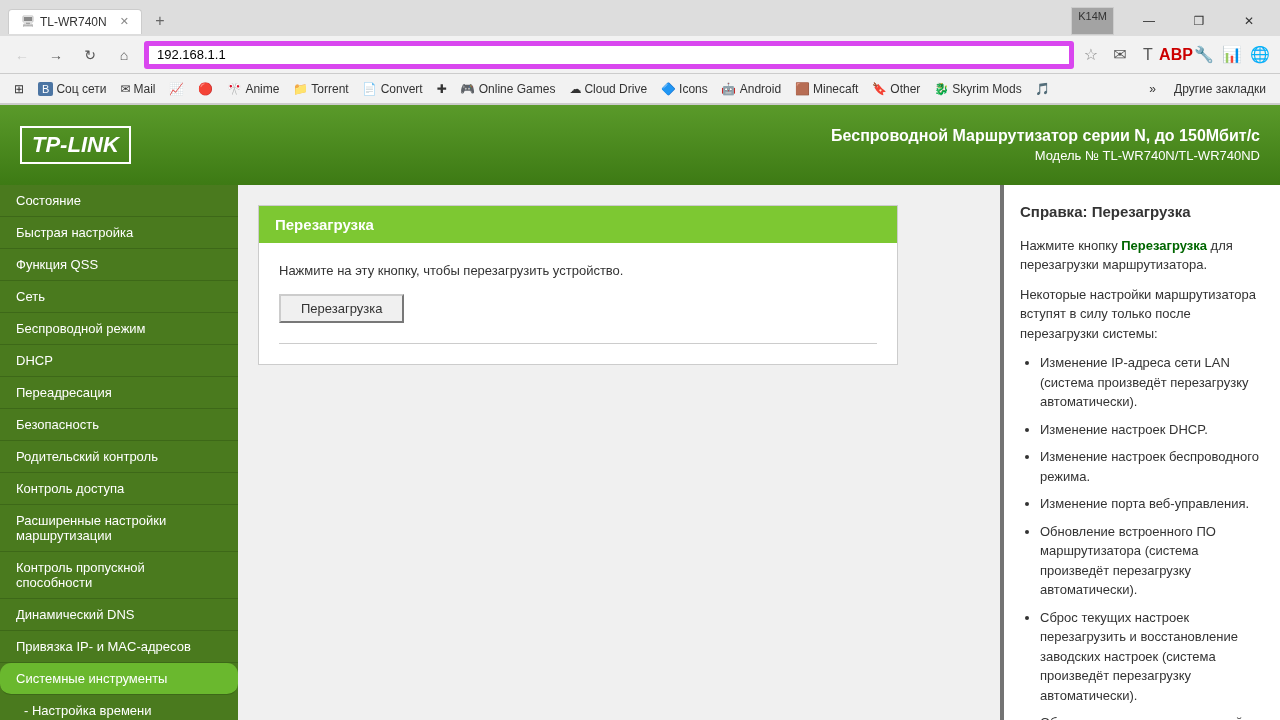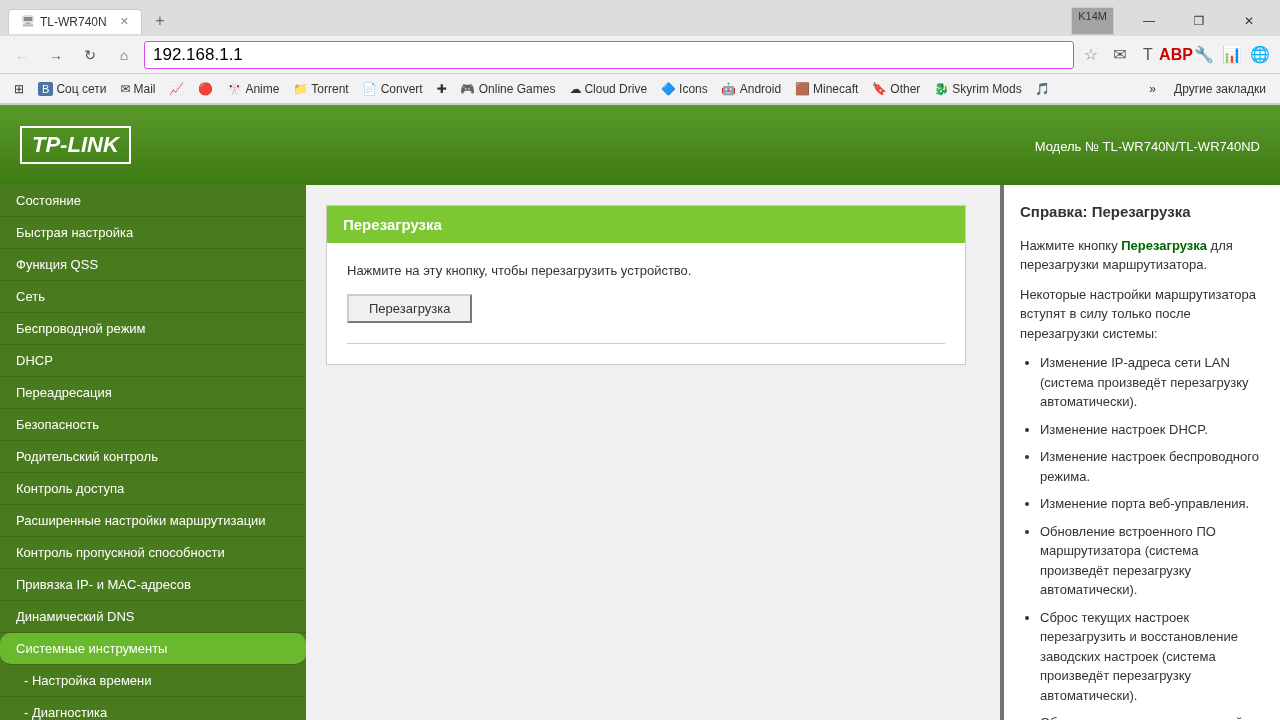--- a/index.html
+++ b/index.html
@@ -13,21 +13,21 @@
     .tab .tab-title { font-size: 12px; color: #333; }
     .tab .tab-close { margin-left: 8px; color: #888; font-size: 11px; cursor: pointer; }
     .new-tab-btn { width: 28px; height: 28px; display: flex; align-items: center; justify-content: center; color: #666; font-size: 16px; cursor: pointer; margin-left: 4px; }
     .window-controls { margin-left: auto; display: flex; gap: 4px; }
     .win-btn { width: 46px; height: 28px; display: flex; align-items: center; justify-content: center; font-size: 12px; cursor: pointer; color: #333; }
 
     
     .nav-bar { display: flex; align-items: center; padding: 4px 8px; background: #f2f2f2; border-bottom: 1px solid #ccc; height: 38px; gap: 6px; }
     .nav-btn { width: 28px; height: 28px; display: flex; align-items: center; justify-content: center; color: #555; font-size: 14px; cursor: pointer; border-radius: 50%; }
     .nav-btn.disabled { color: #ccc; cursor: default; }
-    .address-bar { flex: 1; height: 28px; border: 1px solid #d946ef; border-radius: 3px; padding: 0 8px; font-size: 17px; background: #fff; }
+    .address-bar { flex: 1; height: 28px; border: 5px solid #d946ef; border-radius: 3px; padding: 0 8px; font-size: 13px; background: #fff; }
     .star-btn { color: #888; font-size: 16px; cursor: pointer; margin: 0 4px; }
     .toolbar-icons { display: flex; align-items: center; gap: 4px; }
     .toolbar-icon { width: 24px; height: 24px; display: flex; align-items: center; justify-content: center; font-size: 16px; cursor: pointer; color: #555; }
 
     
     .bookmarks-bar { display: flex; align-items: center; padding: 2px 8px; background: #f2f2f2; border-bottom: 1px solid #ccc; height: 30px; gap: 2px; overflow: hidden; }
     .bookmark { display: flex; align-items: center; gap: 3px; padding: 2px 6px; font-size: 12px; color: #333; cursor: pointer; border-radius: 3px; white-space: nowrap; }
     .bk-more { margin-left: auto; padding: 2px 6px; font-size: 12px; color: #333; cursor: pointer; }
     .other-bookmarks { margin-left: 4px; font-size: 12px; color: #333; cursor: pointer; padding: 2px 6px; }
 
@@ -38,21 +38,21 @@
     .tp-header { background: linear-gradient(180deg, #5a9a2a 0%, #3d7a14 100%); display: flex; align-items: center; justify-content: space-between; padding: 10px 20px; min-height: 80px; }
     .tp-logo { color: #fff; font-size: 22px; font-weight: bold; font-style: italic; border: 2px solid #fff; padding: 4px 10px; text-align: right; }
     .tp-model-info { text-align: right; color: #fff; }
     .tp-model-title { font-size: 16px; font-weight: bold; }
     .tp-model-num { font-size: 13px; margin-top: 3px; }
 
     
     .main-layout { display: flex; flex: 1; overflow: hidden; }
 
     
-    .sidebar { width: 306px; background: #4a7a1e; flex-shrink: 0; overflow-y: auto; }
+    .sidebar { width: 238px; background: #4a7a1e; flex-shrink: 0; overflow-y: auto; }
     .sidebar-item { padding: 8px 16px; color: #fff; cursor: pointer; font-size: 13px; border-bottom: 1px solid #3d6818; }
     .sidebar-item.active { background: #6ab82e; color: #fff; border-radius: 11px; }
     .sidebar-item.sub { padding-left: 24px; }
 
     
     .content-area { flex: 1; background: #f0f0f0; overflow-y: auto; padding: 20px; }
 
     
     .reboot-panel { background: #fff; border: 1px solid #ccc; max-width: 640px; }
     .reboot-title { background: #7dc832; color: #fff; padding: 10px 16px; font-size: 15px; font-weight: bold; }
@@ -178,41 +178,42 @@
       <span>Другие закладки</span>
     </div>
   </div>
 </div>
 
 <div class="page">
 
   <div class="tp-header">
     <div class="tp-logo">TP-LINK</div>
     <div class="tp-model-info">
+      <div class="tp-model-title">Беспроводной Маршрутизатор серии N, до 150Мбит/с</div>
       <div class="tp-model-num">Модель № TL-WR740N/TL-WR740ND</div>
     </div>
   </div>
 
   <div class="main-layout">
 
     <div class="sidebar">
       <div class="sidebar-item">Состояние</div>
       <div class="sidebar-item">Быстрая настройка</div>
       <div class="sidebar-item">Функция QSS</div>
       <div class="sidebar-item">Сеть</div>
       <div class="sidebar-item">Беспроводной режим</div>
       <div class="sidebar-item">DHCP</div>
       <div class="sidebar-item">Переадресация</div>
       <div class="sidebar-item">Безопасность</div>
       <div class="sidebar-item">Родительский контроль</div>
       <div class="sidebar-item">Контроль доступа</div>
       <div class="sidebar-item">Расширенные настройки маршрутизации</div>
       <div class="sidebar-item">Контроль пропускной способности</div>
+      <div class="sidebar-item">Динамический DNS</div>
       <div class="sidebar-item">Привязка IP- и MAC-адресов</div>
-      <div class="sidebar-item">Динамический DNS</div>
       <div class="sidebar-item active">Системные инструменты</div>
       <div class="sidebar-item sub">- Настройка времени</div>
       <div class="sidebar-item sub">- Диагностика</div>
 
     </div>
 
     <div class="content-area">
       <div class="reboot-panel">
         <div class="reboot-title">Перезагрузка</div>
         <div class="reboot-body">

